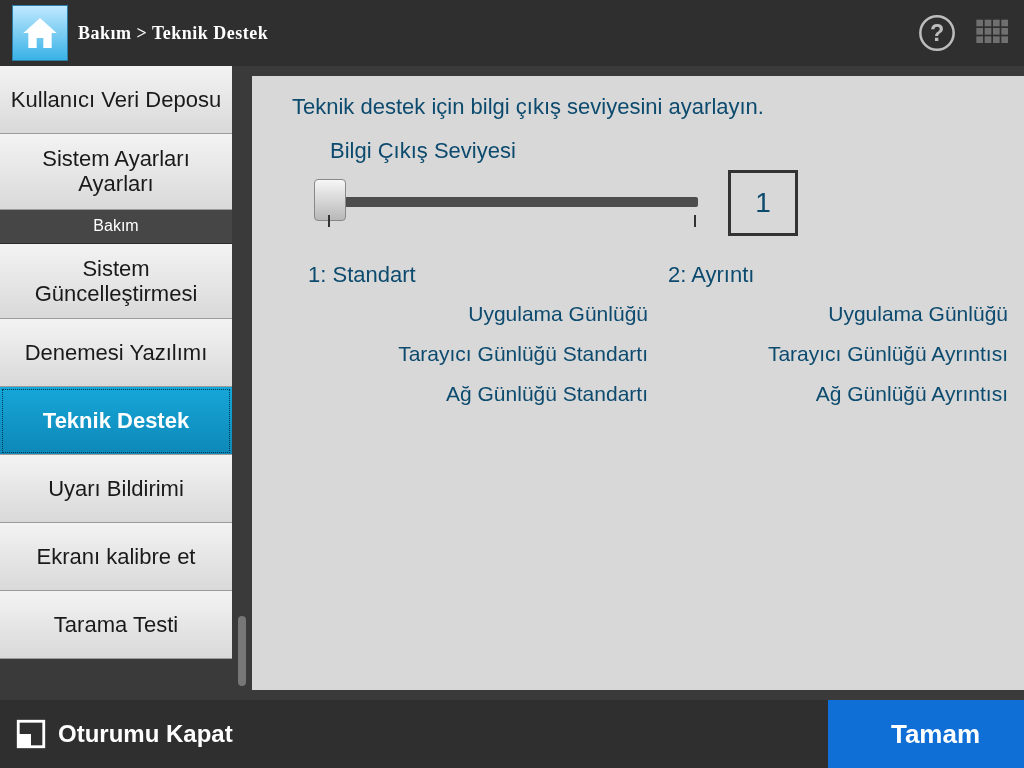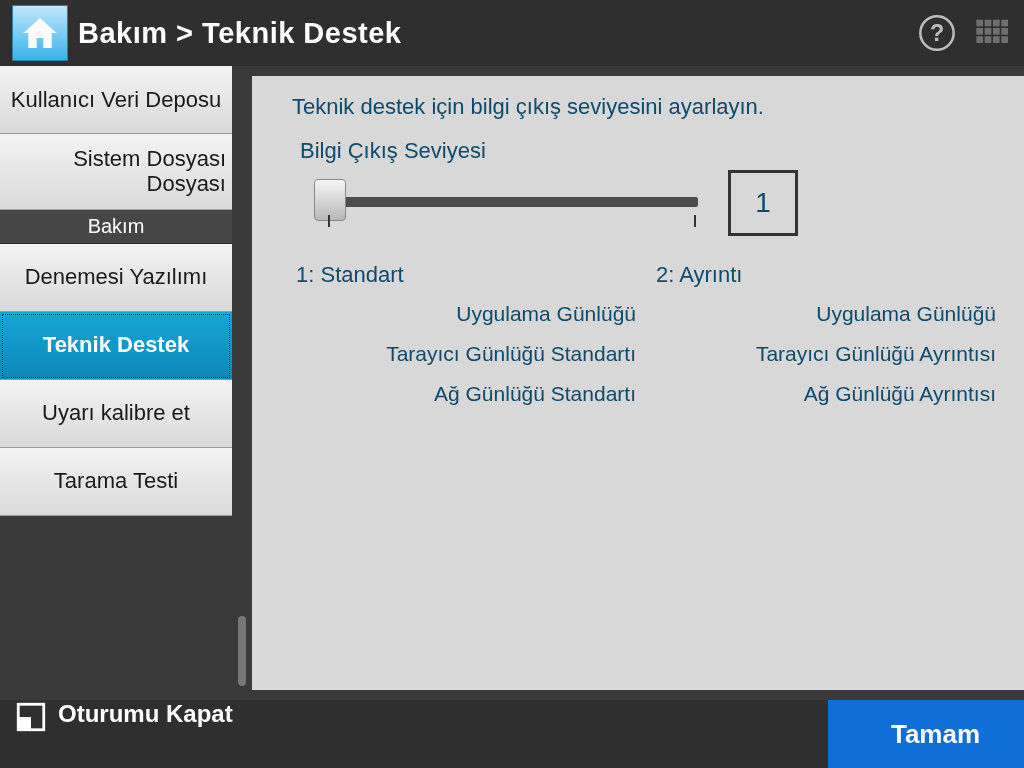--- a/index.html
+++ b/index.html
@@ -14,21 +14,21 @@
     color: #fff;
   }
   .home-btn {
     width: 56px; height: 56px;
     margin: 5px 10px 5px 12px;
     background: linear-gradient(#bfe8ff, #39b2e6);
     border: 1px solid #2a7ea8;
     display: flex; align-items: center; justify-content: center;
   }
   .home-btn svg { width: 40px; height: 40px; }
-  .breadcrumb { font-size: 29px; font-weight: 700; letter-spacing: .5px; flex: 1; }
+  .breadcrumb { font-size: 18px; font-weight: 700; letter-spacing: .5px; flex: 1; font-family: Liberation Serif, serif; }
   .hdr-icon {
     width: 50px; height: 50px;
     margin-right: 6px;
     display:flex; align-items:center; justify-content:center;
     color:#bdbdbd;
   }
 
   
   .body {
     display: flex;
@@ -45,28 +45,28 @@
     background:#777; border-radius:4px;
   }
 
   .side-item {
     background: linear-gradient(#f3f3f3, #d9d9d9);
     border-bottom: 1px solid #9c9c9c;
     color:#1a1a1a;
     font-size:22px;
     line-height:1.15;
     padding: 12px 6px;
-    text-align:right;
+    text-align:center;
     display:flex; align-items:center; justify-content:center;
     min-height:68px;
   }
   .side-header {
     background:#464646;
     color:#fff;
-    font-size:20px;
+    font-size:16px;
     min-height:34px;
     padding:4px 6px;
     border-bottom:1px solid #2a2a2a;
   }
   .side-item.active {
     background: linear-gradient(#16a6d8, #0d88b8);
     color:#fff;
     font-weight:700;
     outline:1px dotted #003a55;
     outline-offset:-3px;
@@ -74,21 +74,21 @@
 
   
   .main {
     flex:1;
     background:#d8d8d8;
     margin: 10px 10px 10px 0;
     padding: 18px 40px;
     color:#0c4a6e;
   }
   .intro { font-size:22px; margin-bottom:18px; }
-  .slider-label { font-size:22px; margin-left:8px; margin-bottom:6px; }
+  .slider-label { font-size:22px; margin-left:38px; margin-bottom:6px; }
 
   .slider-row { display:flex; align-items:center; margin-left:22px; }
   .slider-area { position:relative; width:388px; height:60px; }
   .slider-track {
     position:absolute; left:14px; right:4px; top:24px; height:10px;
     background:#4d4d4d; border-radius:2px;
   }
   .slider-thumb {
     position:absolute; left:0; top:6px;
     width:32px; height:42px;
@@ -102,36 +102,36 @@
 
   .value-box {
     width:70px; height:66px;
     border:3px solid #333;
     margin-left:26px;
     display:flex; align-items:center; justify-content:center;
     font-size:28px;
     background:#d8d8d8;
   }
 
-  .cols { display:flex; margin-top:26px; margin-left:4px; gap:20px;}
+  .cols { display:flex; margin-top:26px; margin-left:16px; gap:20px;}
   .col { width:340px; }
   .col h3 { font-size:22px; font-weight:400; margin-bottom:14px; }
   .col ul { list-style:none; padding-left:30px;text-align:right; }
   .col li { font-size:21px; margin-bottom:16px; }
 
   
   .footer {
     height:68px;
     background:#2f2f2f;
     display:flex;
     align-items:center;
     color:#fff;
   }
   .logoff {
-    display:flex; 
+    display:flex; align-items:center;
     font-size:24px; font-weight:700;
     padding-left:14px; gap:10px;
     height:100%;
     flex:0 0 260px;
   }
   .logoff svg { width:34px; height:34px; }
   .footer-spacer { flex:1; }
   .ok-btn {
     width:196px; height:100%;
     background:#0f6fd6;
@@ -176,33 +176,39 @@
 </div>
 
 <div class="body">
 
   <div class="sidebar-wrap">
     <div class="sidebar">
       <div class="side-item">
           <span>Kullanıcı Veri Deposu</span>
         </div>
       <div class="side-item">
-          <span>Sistem Dosyası Dosyası</span>
+          <span>Sistem Ayarları Ayarları</span>
         </div>
       <div class="side-item side-header">
           <span>Bakım</span>
         </div>
       <div class="side-item">
+          <span>Sistem Güncelleştirmesi</span>
+        </div>
+      <div class="side-item">
           <span>Denemesi Yazılımı</span>
         </div>
       <div class="side-item active">
           <span>Teknik Destek</span>
         </div>
       <div class="side-item">
-          <span>Uyarı kalibre et</span>
+          <span>Uyarı Bildirimi</span>
+        </div>
+      <div class="side-item">
+          <span>Ekranı kalibre et</span>
         </div>
       <div class="side-item">
           <span>Tarama Testi</span>
         </div>
     </div>
     <div class="scroll-gutter">
       <div class="scroll-thumb"></div>
     </div>
   </div>
 

